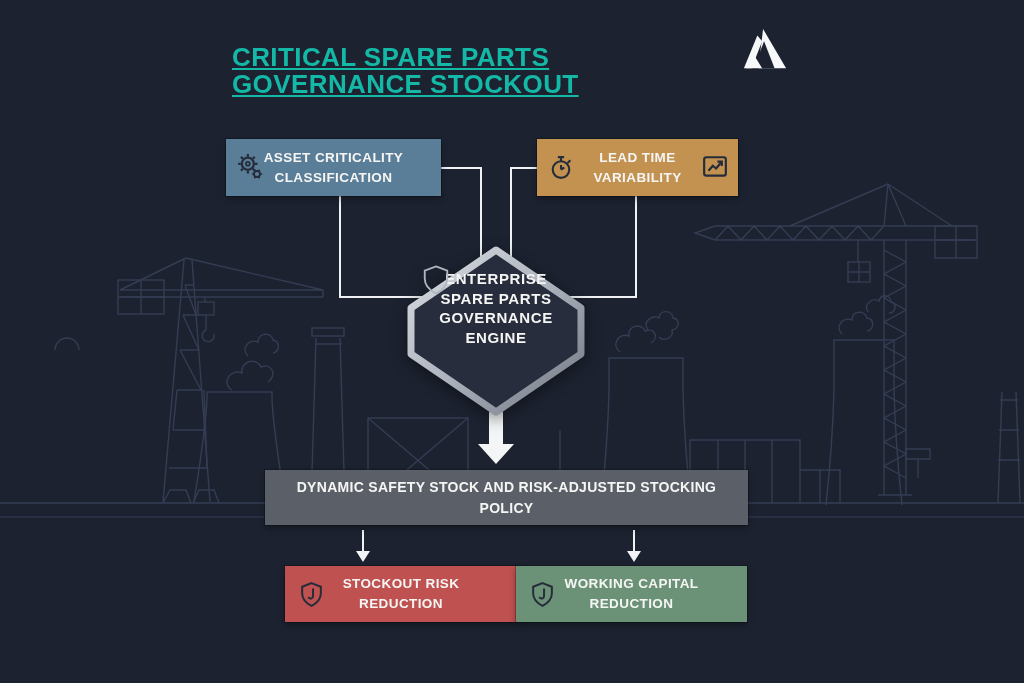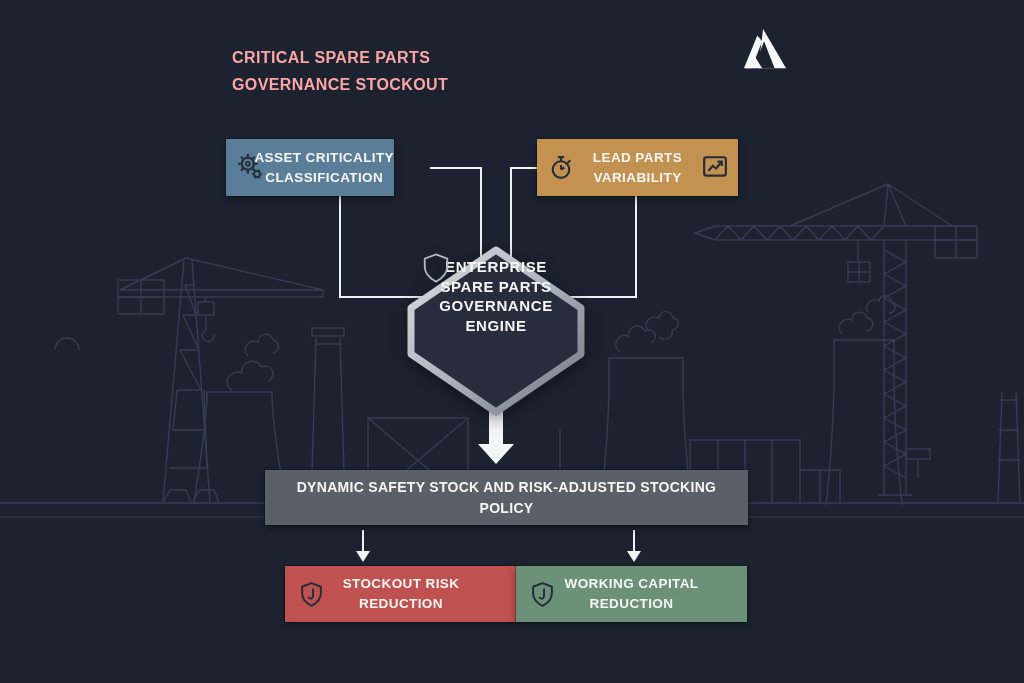--- a/index.html
+++ b/index.html
@@ -2,46 +2,46 @@
 <html><head>
 <meta charset="utf-8">
 <style>
   html,body{margin:0;padding:0;}
   body{width:1024px;height:683px;overflow:hidden;background:#1C2230;
        font-family:"Liberation Sans",sans-serif;-webkit-font-smoothing:antialiased;}
   .stage{position:relative;width:1024px;height:683px;background:#1C2230;}
   svg{display:block;}
   .layer{position:absolute;left:0;top:0;}
   
-  .title{position:absolute;left:232px;top:44px;width:360px;color:#fca5a5;
-         font-size:16px;font-weight:700;letter-spacing:.4px;line-height:27px;}
+  .title{position:absolute;left:232px;top:44px;width:360px;color:#14b8a6;
+         font-size:26px;font-weight:700;letter-spacing:.4px;line-height:27px;text-decoration:underline;}
   .title span{display:block;}
   .logo{position:absolute;left:742px;top:28px;display:flex;align-items:center;gap:10px;}
   .logo .brand-text{color:#F7F8F9;font-size:29px;font-weight:700;letter-spacing:1.2px;}
   
   .node{position:absolute;display:flex;align-items:center;justify-content:center;
         box-shadow:0 0 0 1px rgba(0,0,0,.22),0 3px 7px rgba(0,0,0,.35);}
   .lbl{font-weight:700;font-size:13.5px;letter-spacing:.4px;line-height:1.45;
        text-align:center;color:#F5F6F4;}
   .lbl span{display:block;}
-  .node-asset{left:226px;top:139px;width:168px;height:57px;background:#5B7E98;justify-content:flex-end;}
+  .node-asset{left:226px;top:139px;width:215px;height:57px;background:#5B7E98;}
   .node-asset .icon{position:absolute;left:10px;top:14px;}
   .node-lead{left:537px;top:139px;width:201px;height:57px;background:#C39250;}
   .node-lead .icon-l{position:absolute;left:11px;top:15px;}
   .node-lead .icon-r{position:absolute;right:10px;top:16px;}
   .node-policy{left:265px;top:470px;width:483px;height:55px;background:#5B5F68;}
   .node-policy .lbl{font-size:14px;letter-spacing:.3px;}
   .node-stockout{left:237px;top:566px;width:232px;height:56px;background:#BF5150;margin-left:48px;}
   .node-capital{left:516px;top:566px;width:231px;height:56px;background:#6B9276;}
   .node-stockout .icon,.node-capital .icon{position:absolute;left:14px;top:15px;}
   
   .hex-wrap{position:absolute;left:401px;top:240px;width:190px;height:176px;
             filter:drop-shadow(0 4px 8px rgba(0,0,0,.45));}
   .hex-wrap svg{position:absolute;left:0;top:0;}
-  .hex-content{position:absolute;left:20px;top:12px;width:150px;height:136px;
+  .hex-content{position:absolute;left:20px;top:24px;width:150px;height:136px;
                display:flex;flex-direction:column;align-items:center;justify-content:flex-start;}
   .hex-content .lbl{font-size:15px;letter-spacing:.6px;line-height:1.3;margin-top:5px;}
   .z1{z-index:1}.z2{z-index:2}.z3{z-index:3}
 </style>
 </head>
 <body>
 
 <div class="stage">
 
   <svg class="layer z1" width="1024" height="683" viewBox="0 0 1024 683" fill="none" stroke="#39425A" stroke-width="1.4" opacity="0.85">
@@ -152,21 +152,21 @@
   </div>
 
   <div class="node node-lead z3" style="background: rgb(195, 146, 80);">
     <span class="icon-l">
       <svg width="26" height="27" viewBox="0 0 24 26" fill="none" stroke="#252C3B" stroke-width="2">
         <circle cx="12" cy="15" r="8"></circle>
         <path d="M12,7 V3.5 M9,3 h6 M18.3,8.7 L21,6 M12,15 V10.5 M12,15 L15.2,13"></path>
       </svg>
     </span>
     <div class="lbl">
-      <span>LEAD PARTS</span>
+      <span>LEAD TIME</span>
       <span>VARIABILITY</span>
     </div>
     <span class="icon-r">
       <svg width="26" height="24" viewBox="0 0 24 22" fill="none" stroke="#252C3B" stroke-width="2">
         <rect x="2" y="2" width="20" height="17" rx="2"></rect>
         <path d="M6,14.5 L10,9.8 L13,12.4 L18,6.4"></path>
         <path d="M14.2,6 H18.3 V10"></path>
       </svg>
     </span>
   </div>

